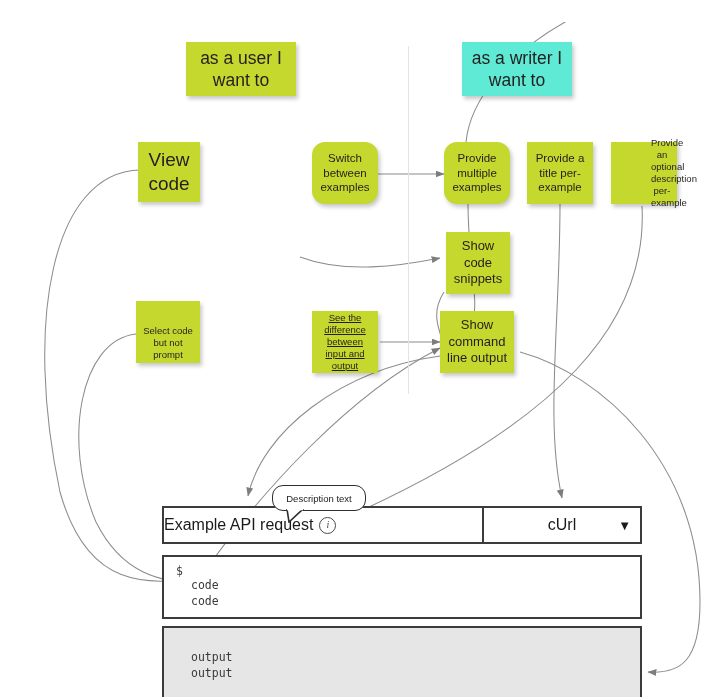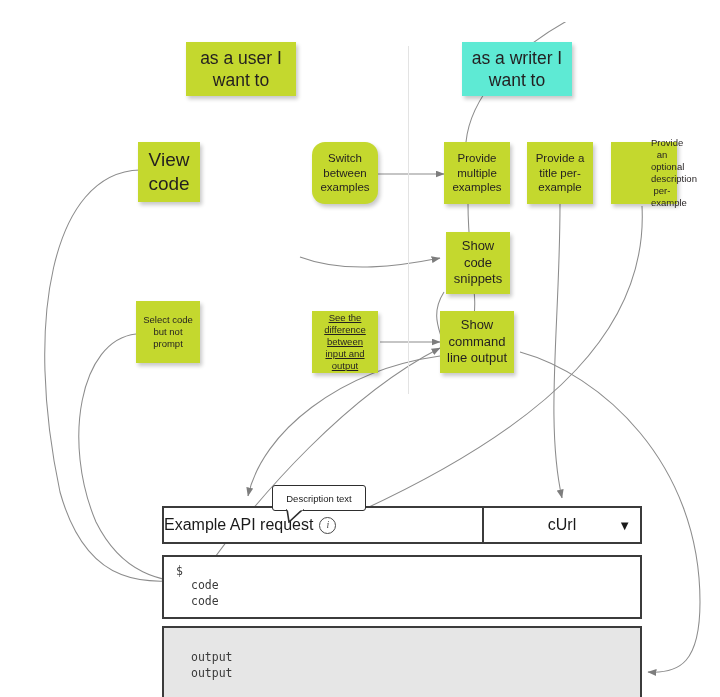--- a/index.html
+++ b/index.html
@@ -160,21 +160,21 @@
   
   .tooltip {
     position: absolute;
     left: 272px;
     top: 463px;
     width: 94px;
     height: 26px;
     box-sizing: border-box;
     background: #ffffff;
     border: 1.6px solid #2e2e2e;
-    border-radius: 3px;
+    border-radius: 11px;
     display: flex;
     align-items: center;
     justify-content: center;
     font-size: 9.5px;
     color: #1a1a1a;
     z-index: 9;
   }
   .tooltip-tail {
     position: absolute;
     left: 286px;
@@ -237,37 +237,37 @@
   </div>
 
   <div class="note green f-xl" style="left:138px; top:120px; width:62px; height:60px;">
     <span class="txt">View code</span>
   </div>
 
   <div class="note green f-sm" style="left:312px; top:120px; width:66px; height:62px;border-radius:13px;">
     <span class="txt">Switch between examples</span>
   </div>
 
-  <div class="note green f-sm" style="left:444px; top:120px; width:66px; height:62px;">
+  <div class="note green f-sm" style="left:444px; top:120px; width:66px; height:62px;border-radius:13px;">
     <span class="txt">Provide multiple examples</span>
   </div>
 
   <div class="note green f-sm" style="left:527px; top:120px; width:66px; height:62px;">
     <span class="txt">Provide a title per-example</span>
   </div>
 
   <div class="note green f-xs" style="left:611px; top:120px; width:66px; height:62px;padding-left:40px;">
     <span class="txt">Provide an optional description per-example</span>
   </div>
 
   <div class="note green f-md" style="left:446px; top:210px; width:64px; height:62px;">
     <span class="txt">Show code snippets</span>
   </div>
 
-  <div class="note green f-xs" style="left:136px; top:279px; width:64px; height:62px;">
+  <div class="note green f-xs" style="left:136px; top:279px; width:64px; height:62px;align-items:flex-end;">
     <span class="txt">Select code but not prompt</span>
   </div>
 
   <div class="note green f-xs" style="left:312px; top:289px; width:66px; height:62px;text-decoration:underline;">
     <span class="txt">See the difference between input and output</span>
   </div>
 
   <div class="note green f-md" style="left:440px; top:289px; width:74px; height:62px;">
     <span class="txt">Show command line output</span>
   </div>

